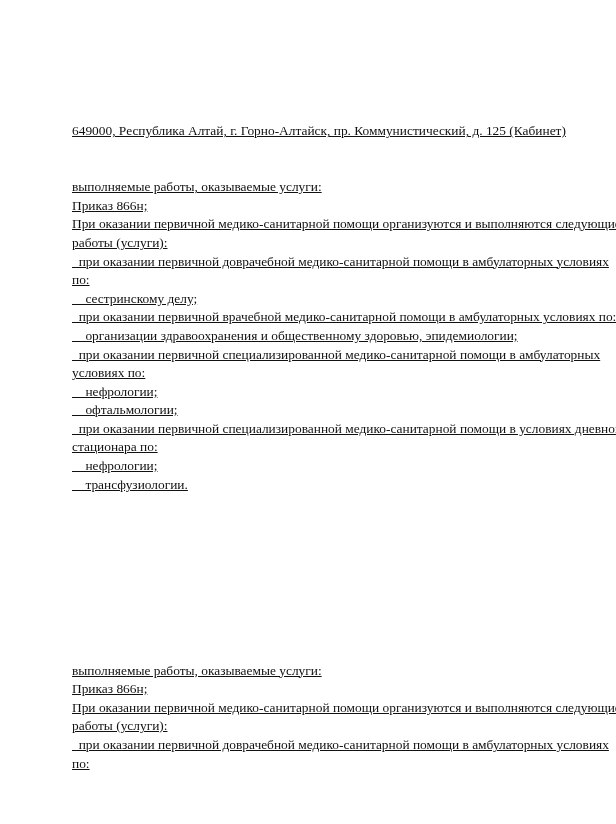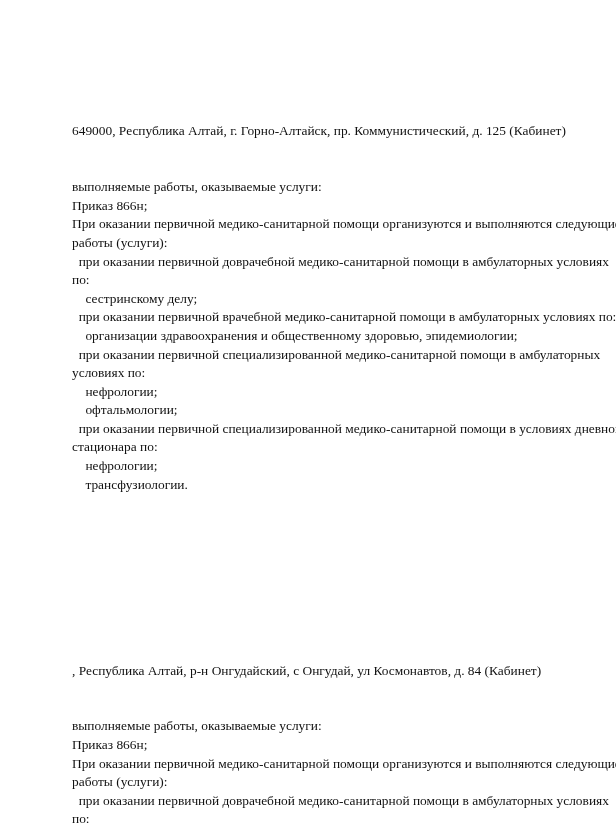--- a/index.html
+++ b/index.html
@@ -2,34 +2,33 @@
 <html><head>
 <meta charset="utf-8">
 <style>
   html, body { margin: 0; padding: 0; background: #ffffff; }
   body { width: 616px; height: 824px; overflow: hidden; position: relative; }
   .page {
     position: absolute; left: 72px; top: 48px; width: 520px;
     font-family: "Liberation Serif", serif; font-size: 13.4px; line-height: 18.6px;
     color: #111111; white-space: pre-wrap;
   }
-  .line { display: block; white-space: pre; }
+  .line { display: block; white-space: pre; text-decoration: underline; }
   .gap { display: block; height: 18.6px; }
 </style>
 </head>
 <body>
 
 <div class="page">
   <div>
     <span class="line">649000, Республика Алтай, г. Горно-Алтайск, пр. Коммунистический, д. 125 (Кабинет)</span>
     <div><span class="line">выполняемые работы, оказываемые услуги:</span><span class="line">Приказ 866н;</span><span class="line">При оказании первичной медико-санитарной помощи организуются и выполняются следующие</span><span class="line">работы (услуги):</span><span class="line">  при оказании первичной доврачебной медико-санитарной помощи в амбулаторных условиях</span><span class="line">по:</span><span class="line">    сестринскому делу;</span><span class="line">  при оказании первичной врачебной медико-санитарной помощи в амбулаторных условиях по:</span><span class="line">    организации здравоохранения и общественному здоровью, эпидемиологии;</span><span class="line">  при оказании первичной специализированной медико-санитарной помощи в амбулаторных</span><span class="line">условиях по:</span><span class="line">    нефрологии;</span><span class="line">    офтальмологии;</span><span class="line">  при оказании первичной специализированной медико-санитарной помощи в условиях дневного</span><span class="line">стационара по:</span><span class="line">    нефрологии;</span><span class="line">    трансфузиологии.</span></div>
   </div>
   <span class="gap"></span>
   <div>
-    <span class="line">, Республика Алтай, р-н Онгудайский, с Онгудай, ул Космонавтов, д. 84 (Кабинет)</span>
     <div><span class="line">выполняемые работы, оказываемые услуги:</span><span class="line">Приказ 866н;</span><span class="line">При оказании первичной медико-санитарной помощи организуются и выполняются следующие</span><span class="line">работы (услуги):</span><span class="line">  при оказании первичной доврачебной медико-санитарной помощи в амбулаторных условиях</span><span class="line">по:</span></div>
   </div>
   
   
   
   
   
   
 </div>
 

